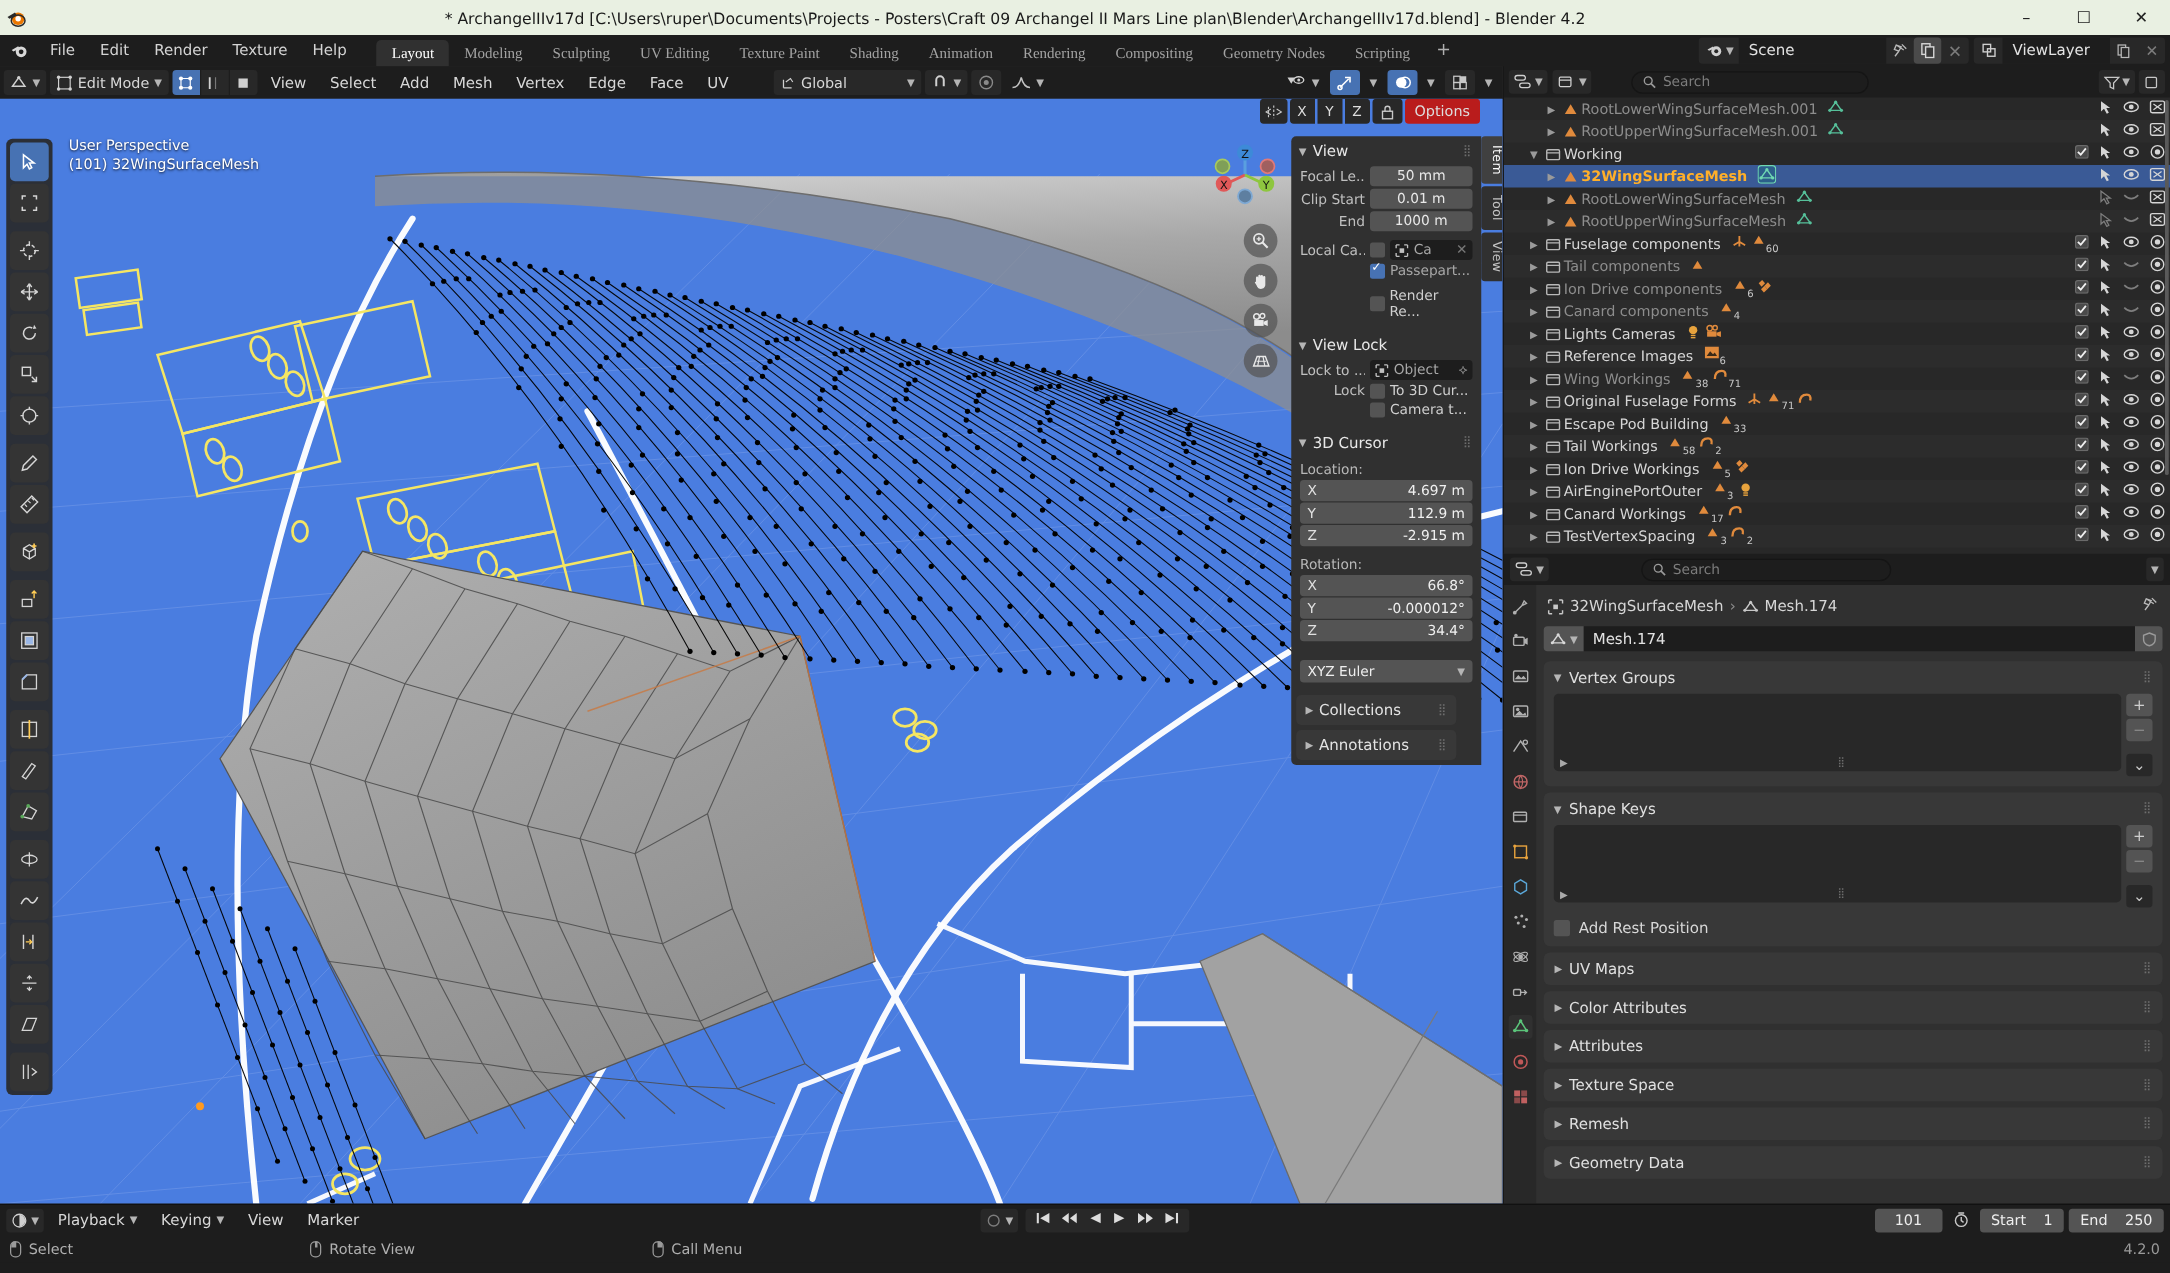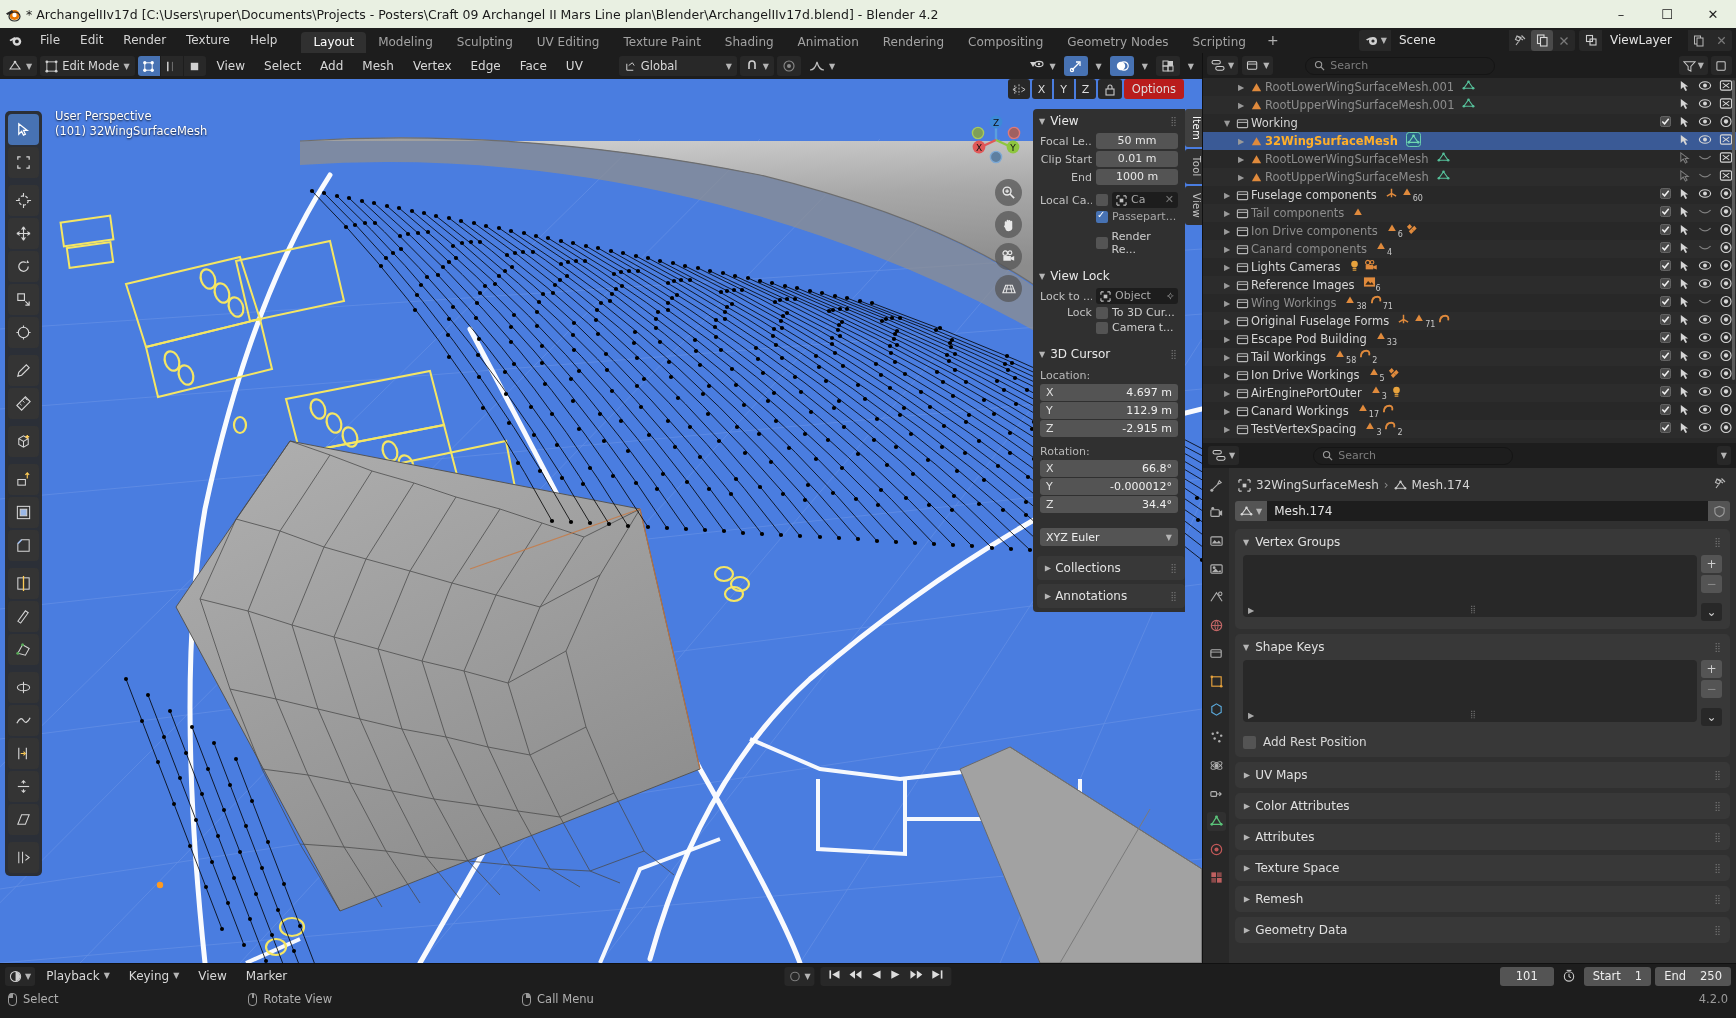--- a/index.html
+++ b/index.html
@@ -3,31 +3,31 @@
 <meta charset="utf-8">
 <style>
   * { box-sizing: border-box; margin:0; padding:0; }
   html,body { width:1736px; height:1018px; overflow:hidden; background:#1d1d1d;
     font-family:"DejaVu Sans", sans-serif; font-size:12px; color:#e3e3e3; }
 
   
   .titlebar { height:28px; background:#e9f0e2; color:#1a1a1a; display:flex; align-items:center;
     font-family:"DejaVu Sans", sans-serif; font-size:12.5px; }
   .titlebar .blogo { width:26px; display:flex; align-items:center; justify-content:center; }
-  .titlebar .ttext { flex:1; white-space:nowrap; overflow:hidden; }
+  .titlebar .ttext { flex:1; white-space:nowrap; overflow:hidden;text-align:center; }
   .winbtns { display:flex; height:28px; }
   .winbtn { width:46px; display:flex; align-items:center; justify-content:center; color:#222; font-size:13px; }
 
   
   .topbar { height:25px; background:#1d1d1d; display:flex; align-items:center; position:relative; }
   .tb-logo { width:30px; display:flex; align-items:center; justify-content:center; }
   .menu-item { padding:0 10px; height:25px; line-height:25px; color:#d4d4d4; font-size:12px; }
   .ws-tabs { display:flex; align-items:flex-end; height:25px; margin-left:14px; }
   .ws-tab { padding:0 12px; height:21px; line-height:21px; color:#a3a3a3; font-size:12px;
-    border-radius:4px 4px 0 0; }
+    border-radius:4px 4px 0 0;font-family:Liberation Serif, serif; }
   .ws-tab.active { background:#303030; color:#ffffff; }
   .ws-add { padding:0 9px; color:#b0b0b0; font-size:14px; line-height:25px; }
   .topbar-right { position:absolute; right:4px; top:2px; display:flex; align-items:center; gap:0; }
   .scene-field { display:flex; align-items:center; background:#282828; border-radius:3px; height:21px; }
   .scene-icobox { display:flex; align-items:center; padding:0 4px 0 6px; gap:2px; }
   .scene-name { background:#1d1d1d; padding:0 28px 0 8px; height:21px; line-height:21px; font-size:12px; min-width:118px;}
   .ico-btn { width:22px; height:21px; display:flex; align-items:center; justify-content:center; }
   .ico-btn.on { background:#4a4a4a; border-radius:3px; }
   .vl-field { display:flex; align-items:center; background:#282828; border-radius:3px; height:21px; margin-left:4px;}
   .vl-name { background:#1d1d1d; padding:0 8px; height:21px; line-height:21px; font-size:12px; min-width:86px;}
@@ -95,21 +95,21 @@
   .cbox.ck:after { content:"✓"; position:absolute; left:1px; top:-2px; font-size:10px; color:#fff;}
   .sublbl { color:#b8b8b8; font-size:11px; padding:3px 0 2px 0;}
   .xyzrow { display:flex; margin-bottom:1px; background:#545454; border-radius:3px; height:17px; align-items:center;
     padding:0 6px; }
   .xyzrow .ax { color:#e0e0e0; font-size:11px; width:14px;}
   .xyzrow .vv { flex:1; text-align:right; color:#f0f0f0; font-size:11px;}
   .dropdown { background:#545454; border-radius:3px; height:18px; display:flex; align-items:center;
     padding:0 6px; font-size:11px; color:#eee; margin-top:15px;}
   .dropdown .chev { margin-left:auto; }
   .pclosed { display:flex; align-items:center; gap:5px; padding:5px 7px; background:#383838;
-    border-radius:4px; margin:4px 0 0 4px; font-size:12px;}
+    border-radius:4px; margin:4px 20px 0 4px; font-size:12px;}
   .pclosed .grip { margin-left:auto; color:#6d6d6d; font-size:9px; letter-spacing:1px;}
 
   
   .outliner { height:390px; background:#282828; display:flex; flex-direction:column; border-left:1px solid #111;}
   .ol-header { height:25px; background:#1d1d1d; display:flex; align-items:center; gap:4px; padding:0 4px;}
   .ol-disp { display:flex; align-items:center; gap:2px; background:#282828; border-radius:3px;
     height:19px; padding:0 4px;}
   .searchbox { flex:1; max-width:190px; background:#1d1d1d; border-radius:9px; height:18px;
     display:flex; align-items:center; gap:5px; padding:0 8px; color:#7d7d7d; font-size:11px;
     border:1px solid #151515; margin-left:28px;}

